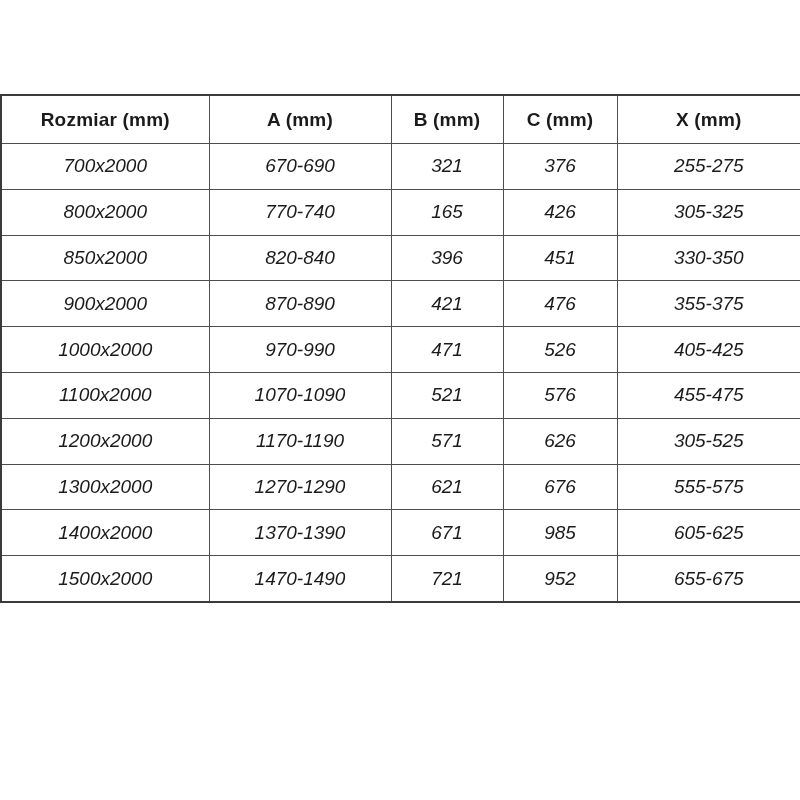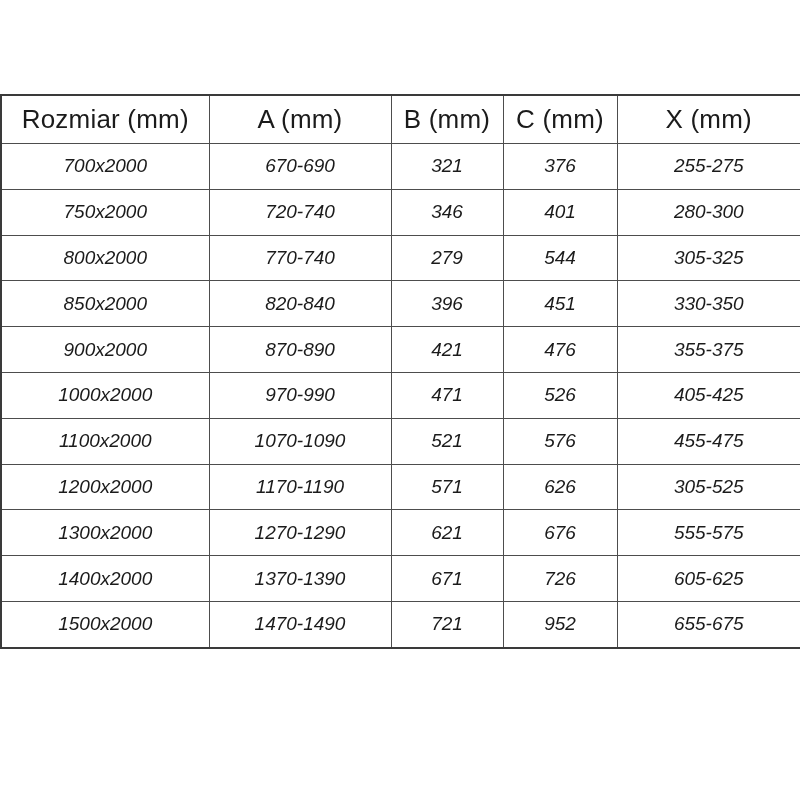--- a/index.html
+++ b/index.html
@@ -36,22 +36,22 @@
   table.size-table td {
     border: 1px solid #4d4d4d;
     text-align: center;
     vertical-align: middle;
     padding: 0;
     white-space: nowrap;
     overflow: hidden;
   }
   table.size-table th {
     height: 47px;
-    font-size: 26px;
-    font-weight: normal;
+    font-size: 19px;
+    font-weight: bold;
     letter-spacing: 0.2px;
   }
   table.size-table td {
     height: 44.8px;
     font-size: 19px;
     font-weight: normal;
     font-style: italic;
   }
 </style>
 </head>
@@ -77,31 +77,24 @@
     </thead>
     <tbody>
         <tr>
           <td>700x2000</td>
           <td>670-690</td>
           <td>321</td>
           <td>376</td>
           <td>255-275</td>
         </tr>
         <tr>
-          <td>750x2000</td>
-          <td>720-740</td>
-          <td>346</td>
-          <td>401</td>
-          <td>280-300</td>
-        </tr>
-        <tr>
           <td>800x2000</td>
           <td>770-740</td>
-          <td>279</td>
-          <td>544</td>
+          <td>165</td>
+          <td>426</td>
           <td>305-325</td>
         </tr>
         <tr>
           <td>850x2000</td>
           <td>820-840</td>
           <td>396</td>
           <td>451</td>
           <td>330-350</td>
         </tr>
         <tr>
@@ -136,21 +129,21 @@
           <td>1300x2000</td>
           <td>1270-1290</td>
           <td>621</td>
           <td>676</td>
           <td>555-575</td>
         </tr>
         <tr>
           <td>1400x2000</td>
           <td>1370-1390</td>
           <td>671</td>
-          <td>726</td>
+          <td>985</td>
           <td>605-625</td>
         </tr>
         <tr>
           <td>1500x2000</td>
           <td>1470-1490</td>
           <td>721</td>
           <td>952</td>
           <td>655-675</td>
         </tr>
       </tbody>

